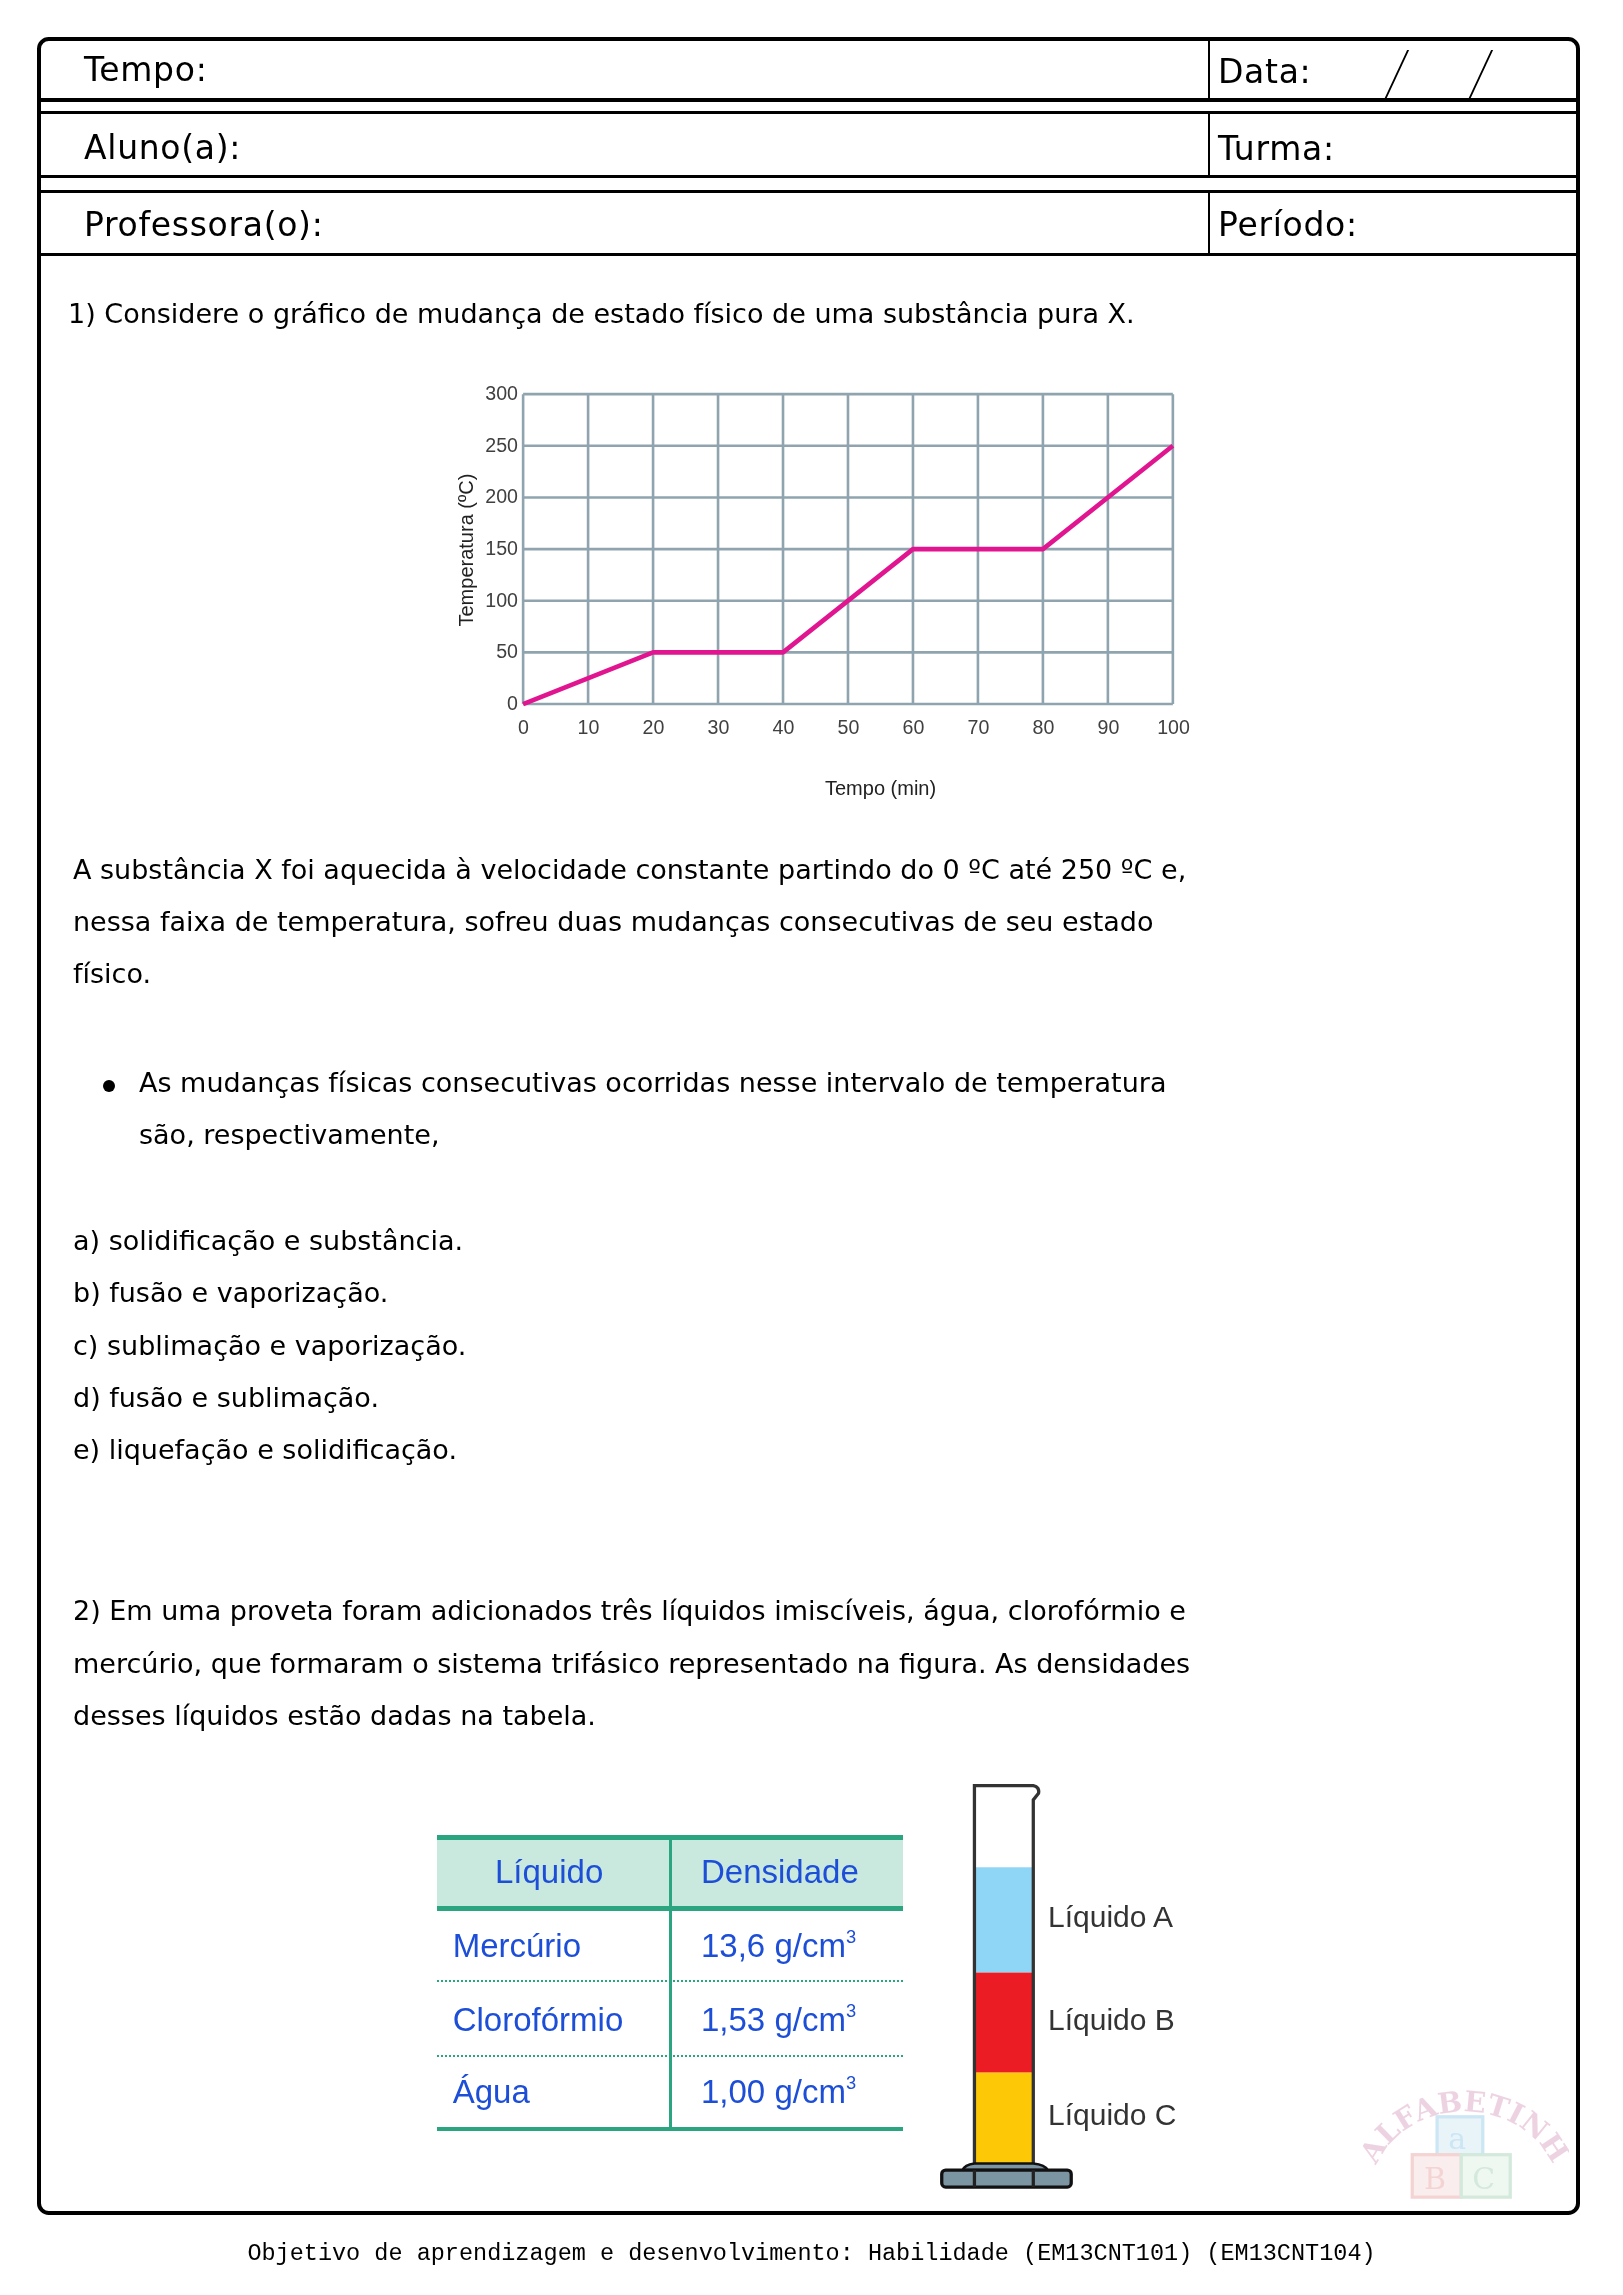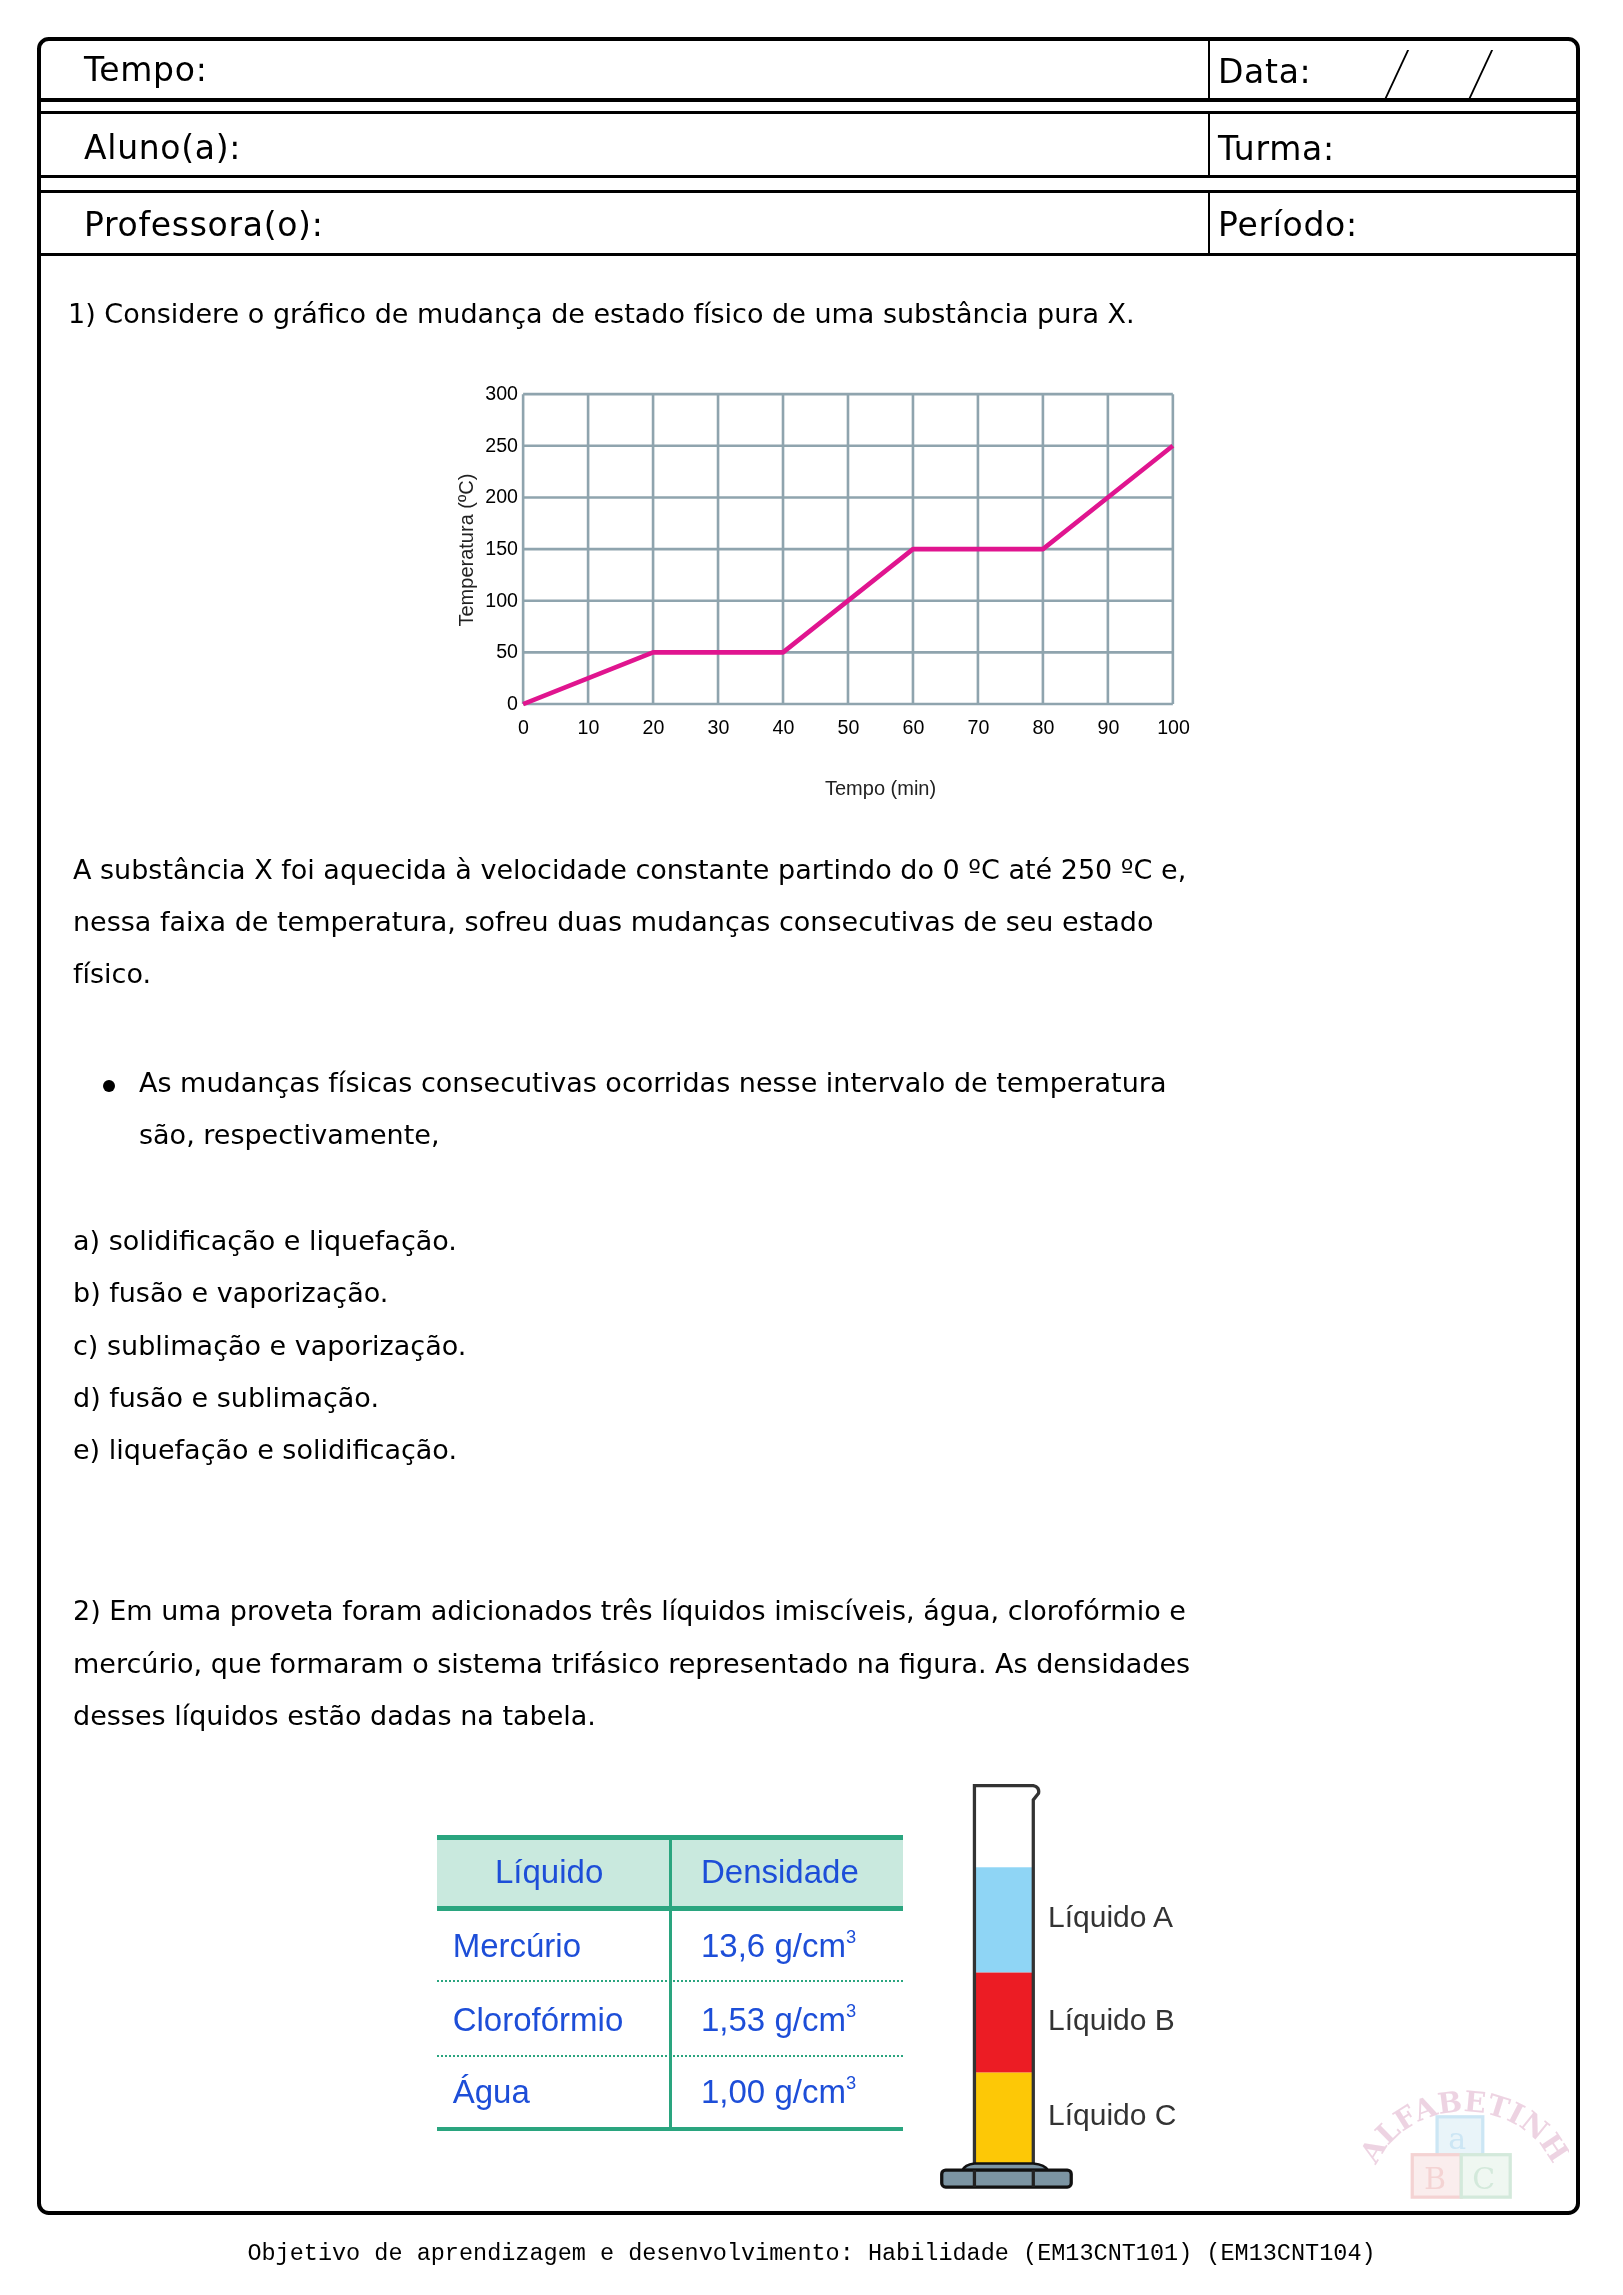--- a/index.html
+++ b/index.html
@@ -8,21 +8,21 @@
   .frame { position:absolute; left:37px; top:37px; width:1543px; height:2178px; border:4.6px solid #000; border-radius:11.8px; box-sizing:border-box; }
   .hline { position:absolute; left:39px; width:1540px; background:#000; }
   .vline { position:absolute; width:2px; background:#000; }
   .hdr-label { position:absolute; font-family:"DejaVu Sans", sans-serif; font-size:33px; line-height:39px; letter-spacing:0.7px; }
   .slash { position:absolute; width:2px; height:52px; background:#000; transform:skewX(-25deg); }
   .body-text { position:absolute; left:73px; font-family:"DejaVu Sans", sans-serif; font-size:27px; line-height:52px; white-space:nowrap; }
   .bullet-dot { position:absolute; width:11.8px; height:11.8px; border-radius:50%; background:#000; }
   
   .chart { position:absolute; left:412px; top:373px; width:804px; height:445px; }
   .chart svg { position:absolute; left:0; top:0; }
-  .tick { position:absolute; font-family:"Liberation Sans", sans-serif; font-size:19.6px; color:#000000; }
+  .tick { position:absolute; font-family:"Liberation Sans", sans-serif; font-size:19.6px; color:#404040; }
   .axis-label { position:absolute; font-family:"Liberation Sans", sans-serif; font-size:20px; color:#222; white-space:nowrap; }
   
   .dtable { position:absolute; left:437px; top:1835px; width:466px; }
   .dtable .cell { position:absolute; font-family:Liberation Sans, sans-serif; font-size:33px; color:#1d4ed8; white-space:nowrap; }
   .dtable .cell sup { font-size:18.3px; vertical-align:14.4px; line-height:0; }
   
   .liq-label { position:absolute; font-family:"Liberation Sans", sans-serif; font-size:30px; color:#333; white-space:nowrap; }
   .footer { position:absolute; left:0; width:1623px; top:2237px; text-align:center; font-family:Liberation Mono, monospace; font-size:23.5px; line-height:33px; }
   .logo { position:absolute; left:1360px; top:2076px; width:209px; height:128px; opacity:0.45; }
 </style>
@@ -105,21 +105,21 @@
   <div class="body-text" style="top:844px;">A substância X foi aquecida à velocidade constante partindo do 0 ºC até 250 ºC e,</div>
   <div class="body-text" style="top:896px;">nessa faixa de temperatura, sofreu duas mudanças consecutivas de seu estado</div>
   <div class="body-text" style="top:948px;">físico.</div>
 </div>
 
 <div class="bullet-dot" style="left:103px;top:1080px;"></div>
 <div class="body-text" style="left:139px;top:1057px;">As mudanças físicas consecutivas ocorridas nesse intervalo de temperatura</div>
 <div class="body-text" style="left:139px;top:1109px;">são, respectivamente,</div>
 
 <div>
-  <div class="body-text" style="top:1215px;">a) solidificação e liquefação.</div>
+  <div class="body-text" style="top:1215px;">a) solidificação e substância.</div>
   <div class="body-text" style="top:1267px;">b) fusão e vaporização.</div>
   <div class="body-text" style="top:1320px;">c) sublimação e vaporização.</div>
   <div class="body-text" style="top:1372px;">d) fusão e sublimação.</div>
   <div class="body-text" style="top:1424px;">e) liquefação e solidificação.</div>
 </div>
 
 <div>
   <div class="body-text" style="top:1585px;">2) Em uma proveta foram adicionados três líquidos imiscíveis, água, clorofórmio e</div>
   <div class="body-text" style="top:1638px;">mercúrio, que formaram o sistema trifásico representado na figura. As densidades</div>
   <div class="body-text" style="top:1690px;">desses líquidos estão dadas na tabela.</div>

